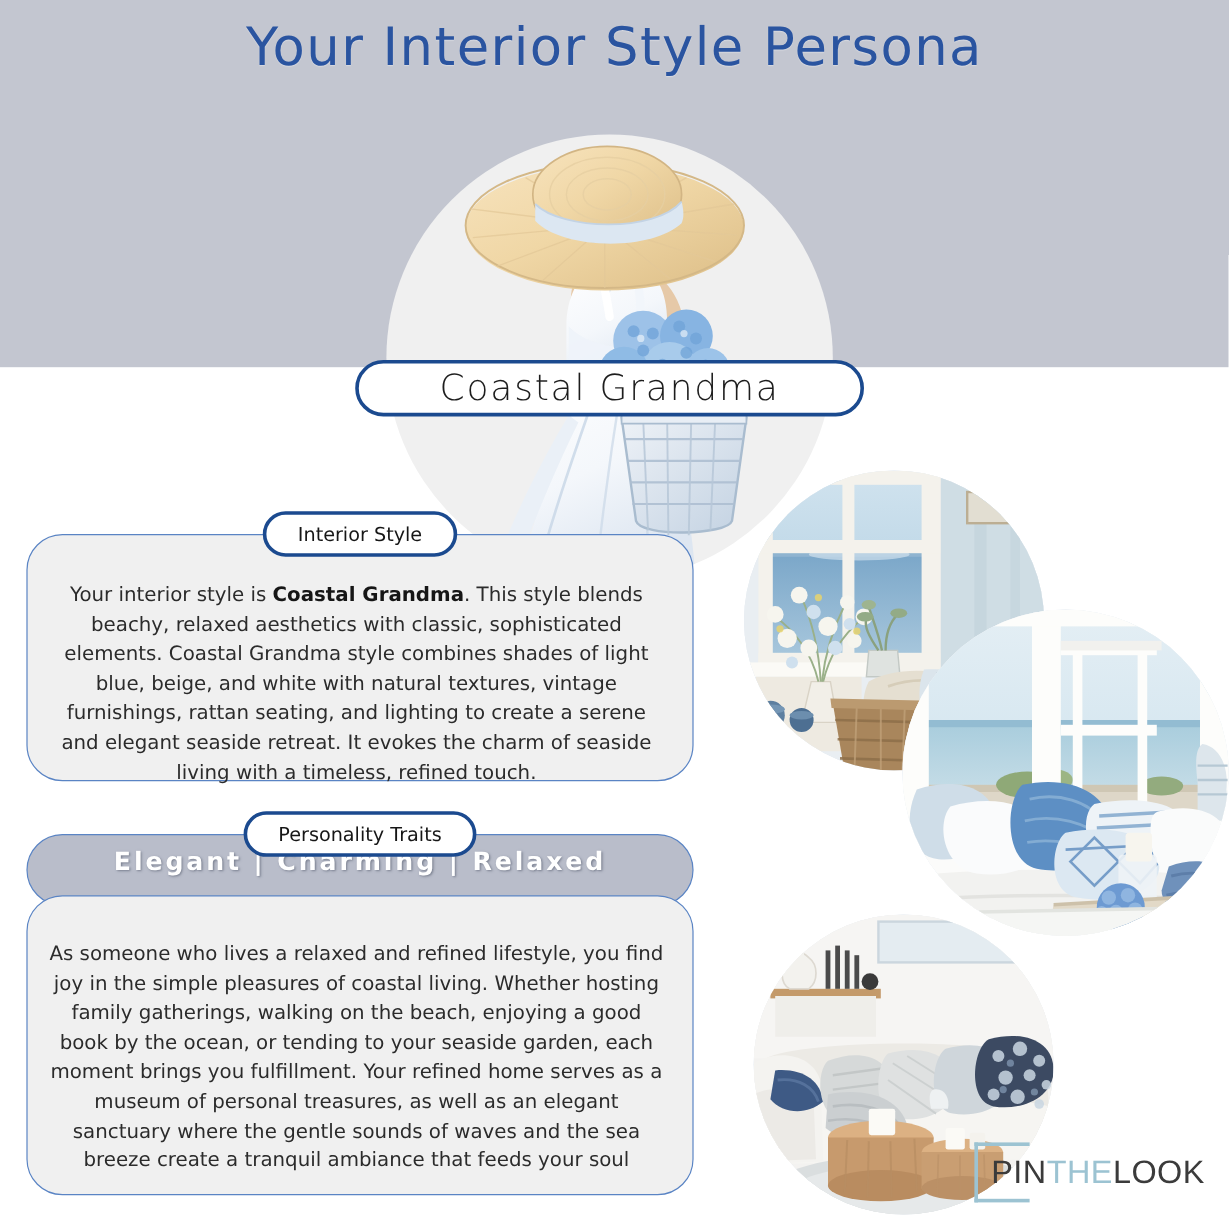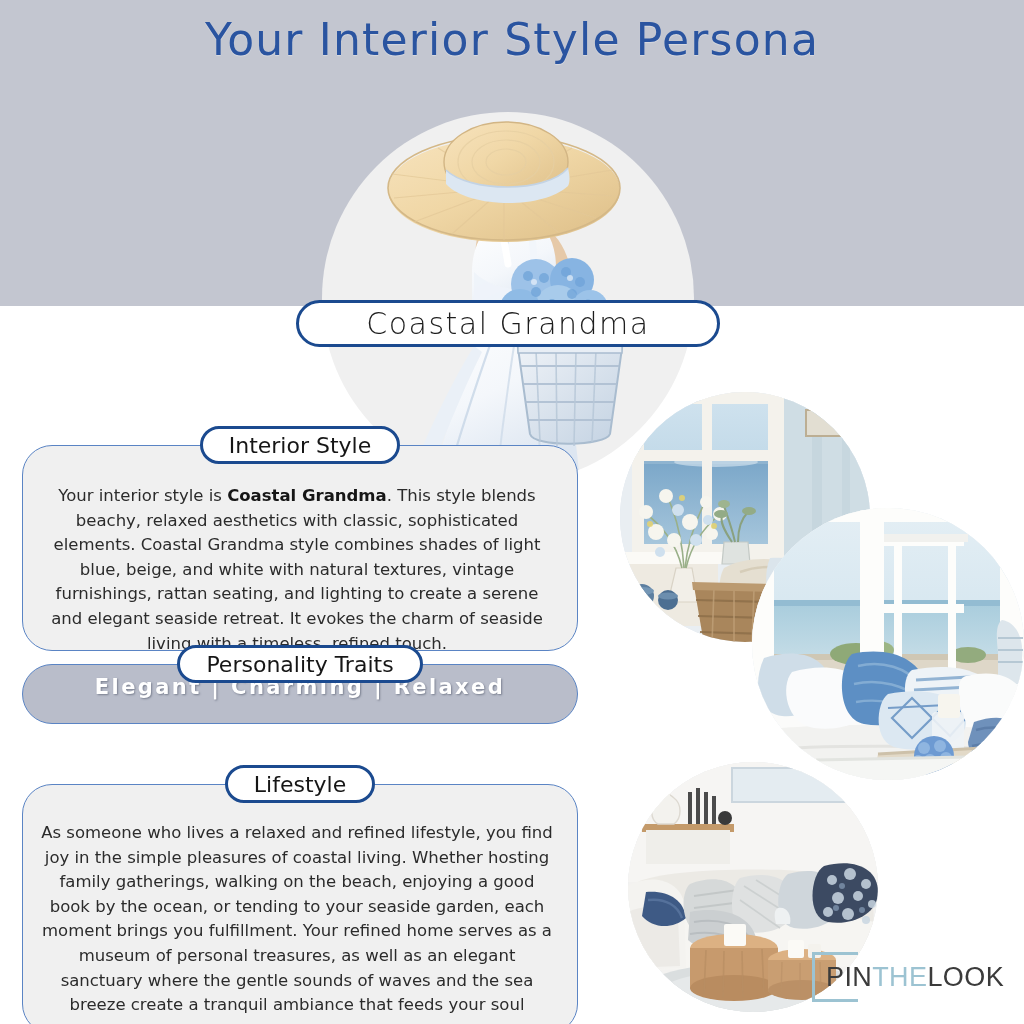--- a/index.html
+++ b/index.html
@@ -119,21 +119,21 @@
     box-sizing: border-box;
     display: flex;
     align-items: center;
     justify-content: center;
     padding: 0 26px;
     width: fit-content;
     z-index: 12;
   }
   .section-label-text {
     font-family: "DejaVu Sans", sans-serif;
-    font-size: 22px;
+    font-size: 16px;
     font-weight: 400;
     color: #161616;
     white-space: nowrap;
   }
   .section-card {
     position: relative;
     margin-top: -19px;
     background: #f0f0f0;
     border: 1.5px solid #5a84c4;
     border-radius: 30px;
@@ -148,21 +148,21 @@
     color: #2b2b2b;
     text-align: center;
     margin: 0;
   }
   .section-body b { font-weight: 700; color: #161616; }
 
   #sec-interior { top: 426px; }
   #sec-interior .section-card { height: 206px; padding-top: 38px; }
 
   
-  #sec-traits { top: 645px; }
+  #sec-traits { top: 676px; }
   #sec-traits .traits-band {
     position: relative;
     margin-top: -19px;
     height: 60px;
     background: #b9bdca;
     border: 1.5px solid #5a84c4;
     border-radius: 30px;
     box-sizing: border-box;
     display: flex;
     align-items: flex-end;
@@ -671,23 +671,20 @@
   <div class="section" id="sec-traits">
     <div class="section-label">
       <span class="section-label-text">Personality Traits</span>
     </div>
     <div class="traits-band">
       <span class="traits-text">Elegant | Charming | Relaxed</span>
     </div>
   </div>
 
   <div class="section" id="sec-lifestyle">
-    <div class="section-label">
-      <span class="section-label-text">Lifestyle</span>
-    </div>
     <div class="section-card">
       <p class="section-body">As someone who lives a relaxed and refined lifestyle, you find joy in the simple pleasures of coastal living. Whether hosting family gatherings, walking on the beach, enjoying a good book by the ocean, or tending to your seaside garden, each moment brings you fulfillment. Your refined home serves as a museum of personal treasures, as well as an elegant sanctuary where the gentle sounds of waves and the sea breeze create a tranquil ambiance that feeds your soul</p>
     </div>
   </div>
 
   <div class="logo">
     <div class="logo-bracket"></div>
     <div class="logo-text">
       <span class="logo-dark">PIN</span><span class="logo-light">THE</span><span class="logo-dark">LOOK</span>
     </div>

